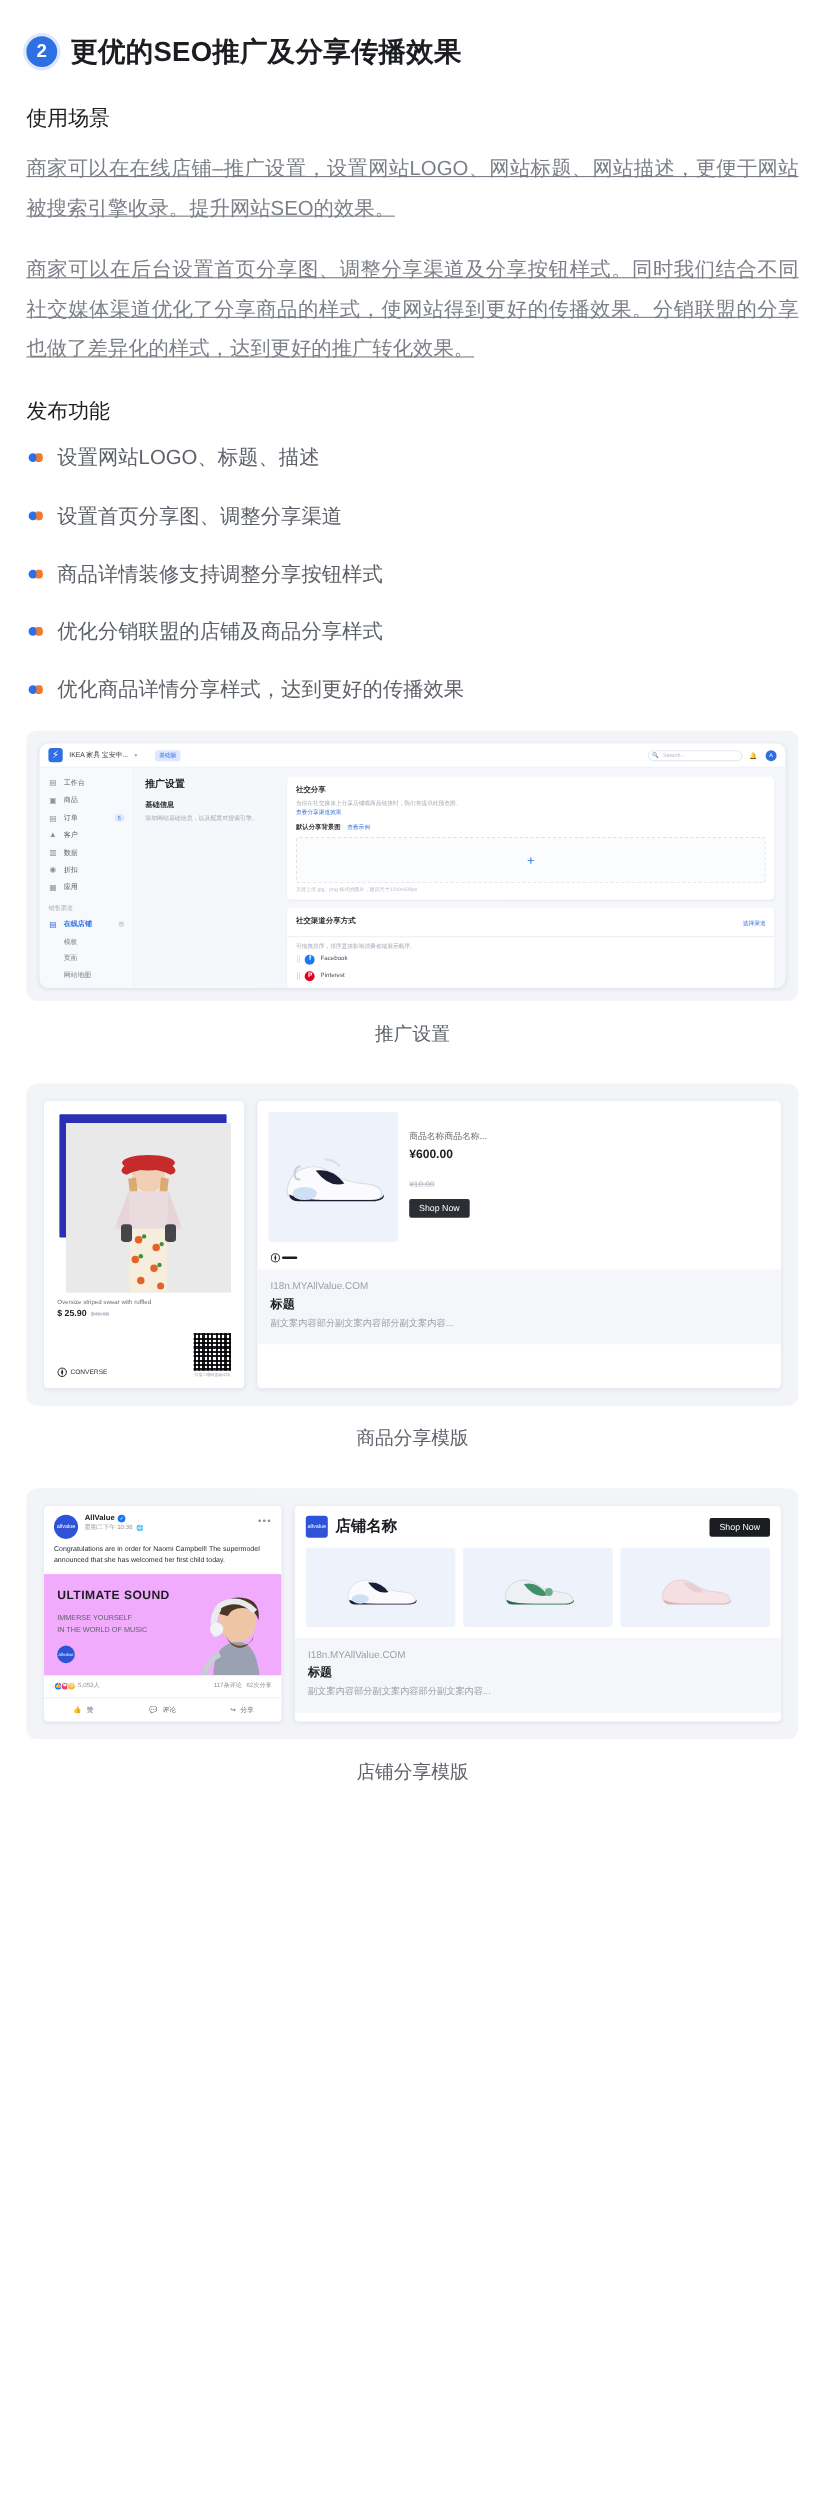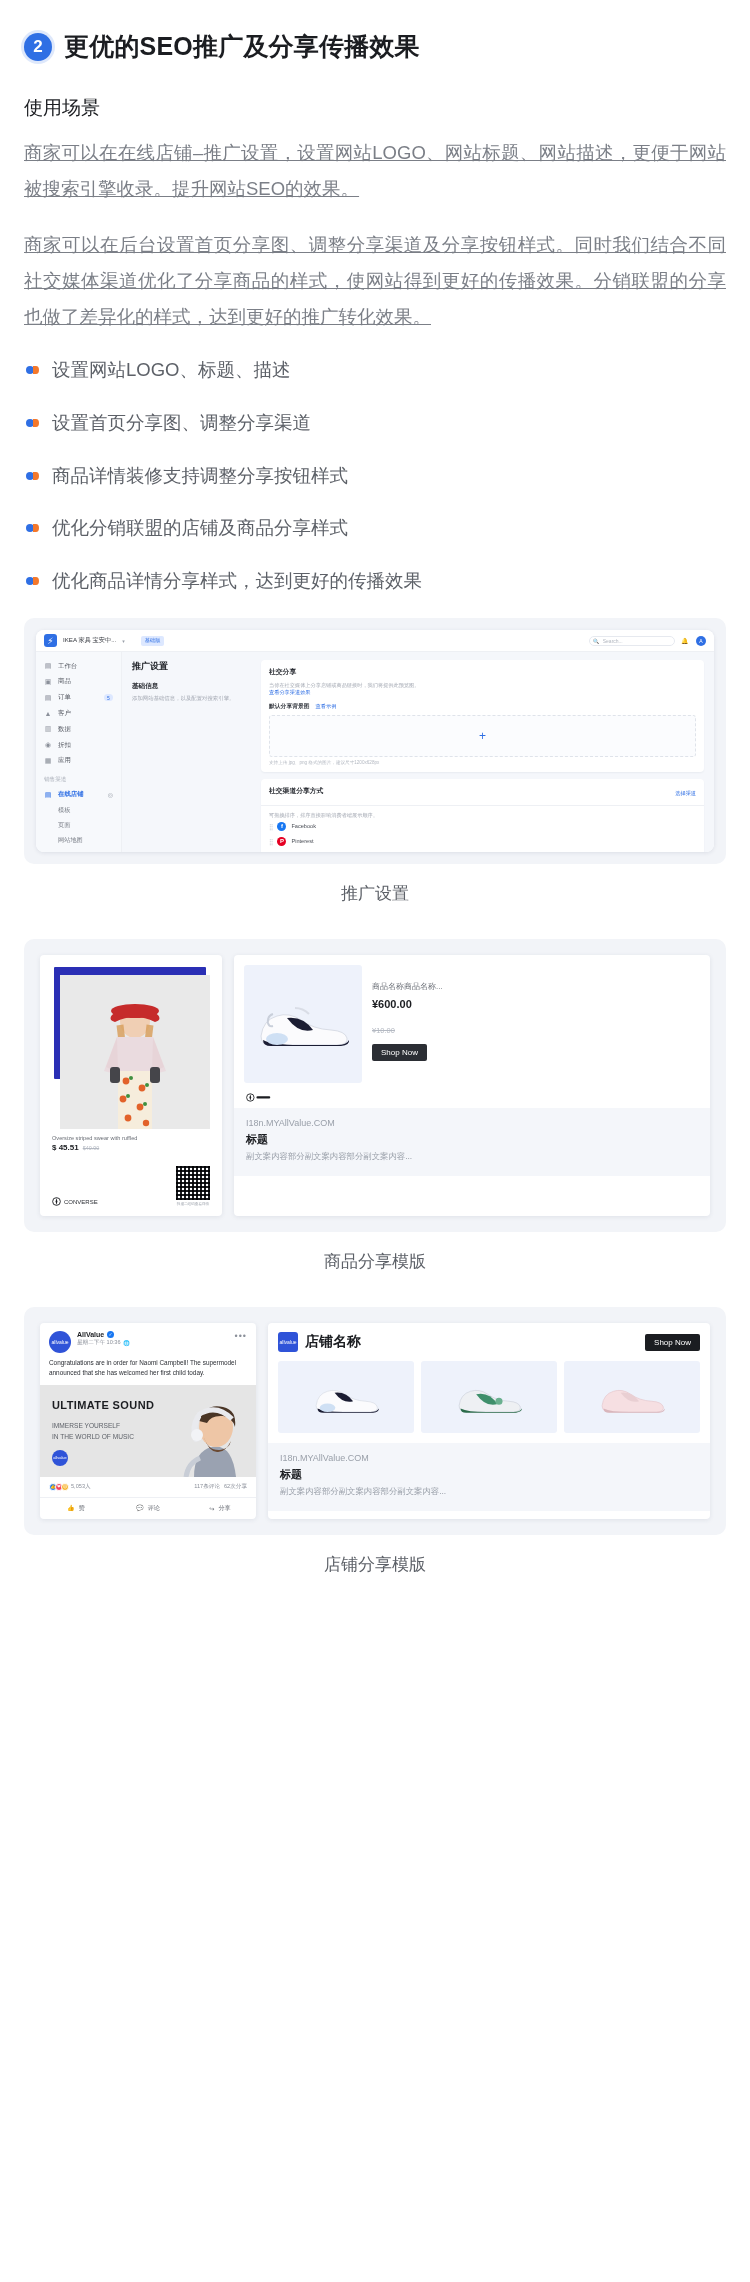--- a/index.html
+++ b/index.html
@@ -212,21 +212,21 @@
   
   .shop-shot { display: flex; gap: 12px; padding: 16px; }
   .fb-card { flex: 0 0 216px; background: #fff; border-radius: 4px; overflow: hidden; box-shadow: 0 1px 5px rgba(30,45,80,.09); }
   .fb-head { display: flex; align-items: flex-start; gap: 6px; padding: 8px 9px 5px; }
   .fb-av { width: 22px; height: 22px; border-radius: 50%; background: #2f53d8; color: #fff; font-size: 5px; display: flex; align-items: center; justify-content: center; flex: 0 0 auto; }
   .fb-nm { font-size: 7px; font-weight: bold; color: #1b1d21; display: flex; align-items: center; gap: 3px; }
   .verified { width: 7px; height: 7px; border-radius: 50%; background: #1877f2; color: #fff; font-size: 4.5px; display: flex; align-items: center; justify-content: center; }
   .fb-time { font-size: 5.6px; color: #8b909a; margin-top: 1px; display: flex; align-items: center; gap: 3px; }
   .fb-more { margin-left: auto; color: #8b909a; font-size: 9px; letter-spacing: 1px; }
   .fb-text { font-size: 6.4px; color: #2b2e34; line-height: 1.5; padding: 0 9px 7px; }
-  .fb-banner { background: #e5e5e5; padding: 14px 12px 10px; position: relative; height: 92px; overflow: hidden; }
+  .fb-banner { background: #f0abfc; padding: 14px 12px 10px; position: relative; height: 92px; overflow: hidden; }
   .bn-t { font-size: 11px; font-weight: bold; color: #1b1d21; letter-spacing: .4px; }
   .bn-s { font-size: 6.6px; color: #5d6168; line-height: 1.7; margin-top: 9px; }
   .bn-logo { width: 16px; height: 16px; border-radius: 50%; background: #2f53d8; color: #fff; font-size: 4px; display: flex; align-items: center; justify-content: center; margin-top: 8px; }
   .man {
     position: absolute; right: 6px; bottom: 0; width: 86px; height: 86px;
   }
   .fb-meta { display: flex; align-items: center; padding: 6px 9px; font-size: 5.6px; color: #8b909a; gap: 4px; }
   .react { display: flex; }
   .react span { width: 8px; height: 8px; border-radius: 50%; color: #fff; font-size: 4.5px; display: flex; align-items: center; justify-content: center; margin-right: -2px; border: 1px solid #fff; }
   .r-like { background: #1877f2; } .r-love { background: #f3425f; } .r-haha { background: #f7b125; }
@@ -252,20 +252,21 @@
 
   <div class="sec-head">
     <div class="badge-num">2</div>
     <div class="sec-title">更优的SEO推广及分享传播效果</div>
   </div>
 
   <div class="sub-head">使用场景</div>
   <p class="para">商家可以在在线店铺–推广设置，设置网站LOGO、网站标题、网站描述，更便于网站被搜索引擎收录。提升网站SEO的效果。</p>
   <p class="para">商家可以在后台设置首页分享图、调整分享渠道及分享按钮样式。同时我们结合不同社交媒体渠道优化了分享商品的样式，使网站得到更好的传播效果。分销联盟的分享也做了差异化的样式，达到更好的推广转化效果。</p>
 
+  <div class="sub-head">发布功能</div>
   <ul class="blist">
     <li>
       <span class="bullet">
           <i class="dot"></i>
           <i class="arc"></i>
         </span>
       <span>设置网站LOGO、标题、描述</span>
     </li>
     <li>
       <span class="bullet">
@@ -441,21 +442,21 @@
                   <circle cx="87" cy="110" r="2"></circle>
                 <circle cx="68" cy="121" r="2"></circle>
                   <circle cx="85" cy="129" r="2"></circle>
               </g>
               <rect x="50" y="92" width="10" height="16" rx="3" fill="#45454a"></rect>
               <rect x="90" y="92" width="10" height="16" rx="3" fill="#45454a"></rect>
             </svg>
           </div>
           <div class="prod-cap">Oversize striped swear with ruffled</div>
           <div class="prod-price">
-            <span>$ 45.51</span><s>$40.90</s>
+            <span>$ 25.90</span><s>$40.90</s>
           </div>
           <div class="conv-row">
             <div class="conv-logo">
               <svg width="9" height="9" viewBox="0 0 10 10" aria-hidden="true">
                   <circle cx="5" cy="5" r="4.3" fill="none" stroke="#1b1d21" stroke-width="1"></circle>
                   <path d="M5 1.2 L6 5 L5 8.8 L4 5 Z" fill="#1b1d21"></path>
                 </svg>
               <span>CONVERSE</span>
             </div>
             <div>

